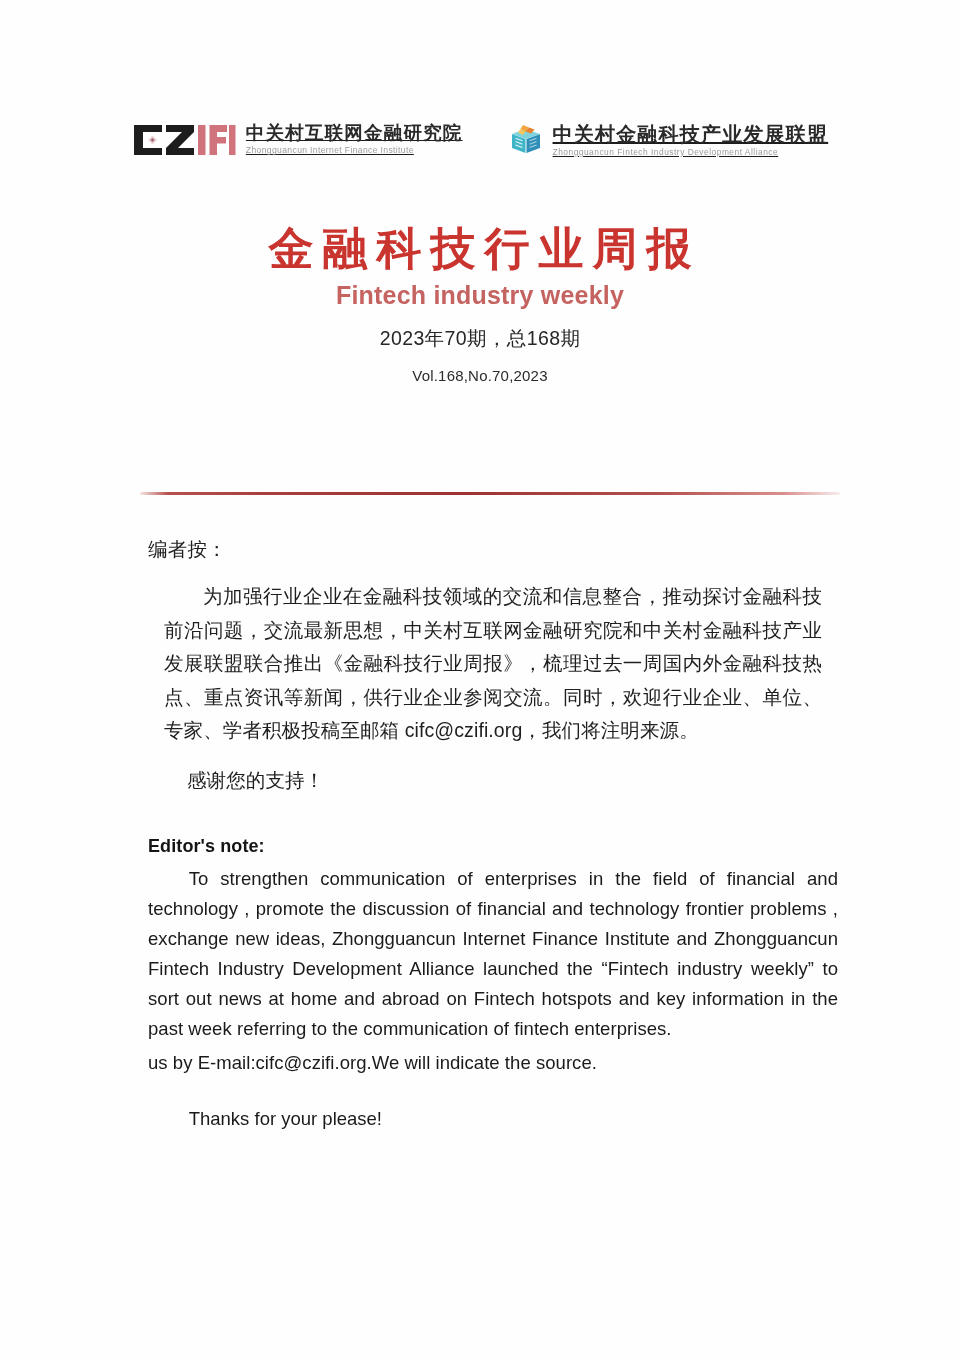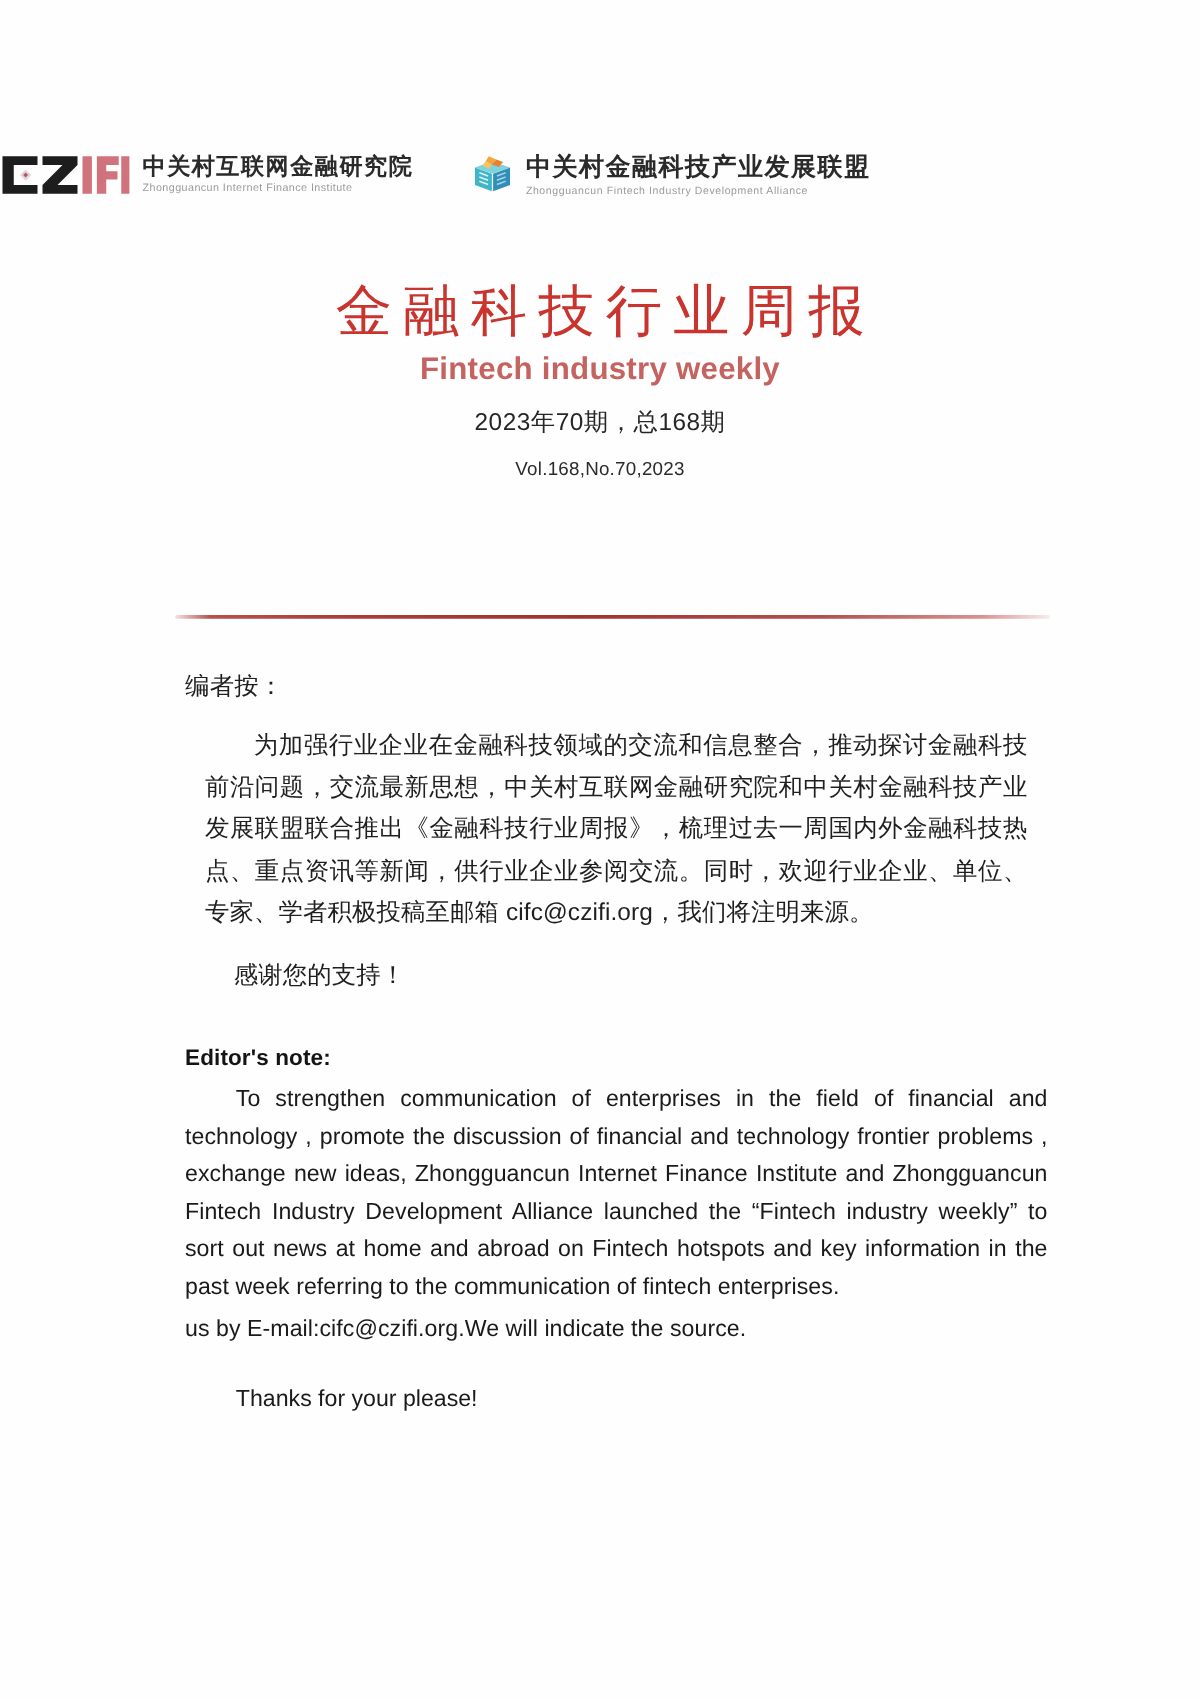--- a/index.html
+++ b/index.html
@@ -25,21 +25,23 @@
 
   
   .logo-row {
     position: absolute;
     top: 108px;
     left: 0;
     width: 960px;
     height: 64px;
     display: flex;
     align-items: center;
+    justify-content: center;
     gap: 46px;
+    text-decoration: underline;
   }
 
   .logo-block {
     display: flex;
     align-items: center;
     gap: 10px;
   }
 
   
   .czifi-mark {
@@ -103,21 +105,21 @@
   
   .masthead {
     position: absolute;
     top: 222px;
     left: 0;
     width: 960px;
     text-align: center;
   }
   .mast-cn {
     font-size: 45px;
-    font-weight: 400;
+    font-weight: 700;
     letter-spacing: 9px;
     color: #c9342e;
     line-height: 1.18;
     text-indent: 9px;
     font-family: "DejaVu Sans", "Liberation Sans", sans-serif;
   }
   .mast-en {
     font-size: 25px;
     font-weight: 700;
     color: #c4635f;

